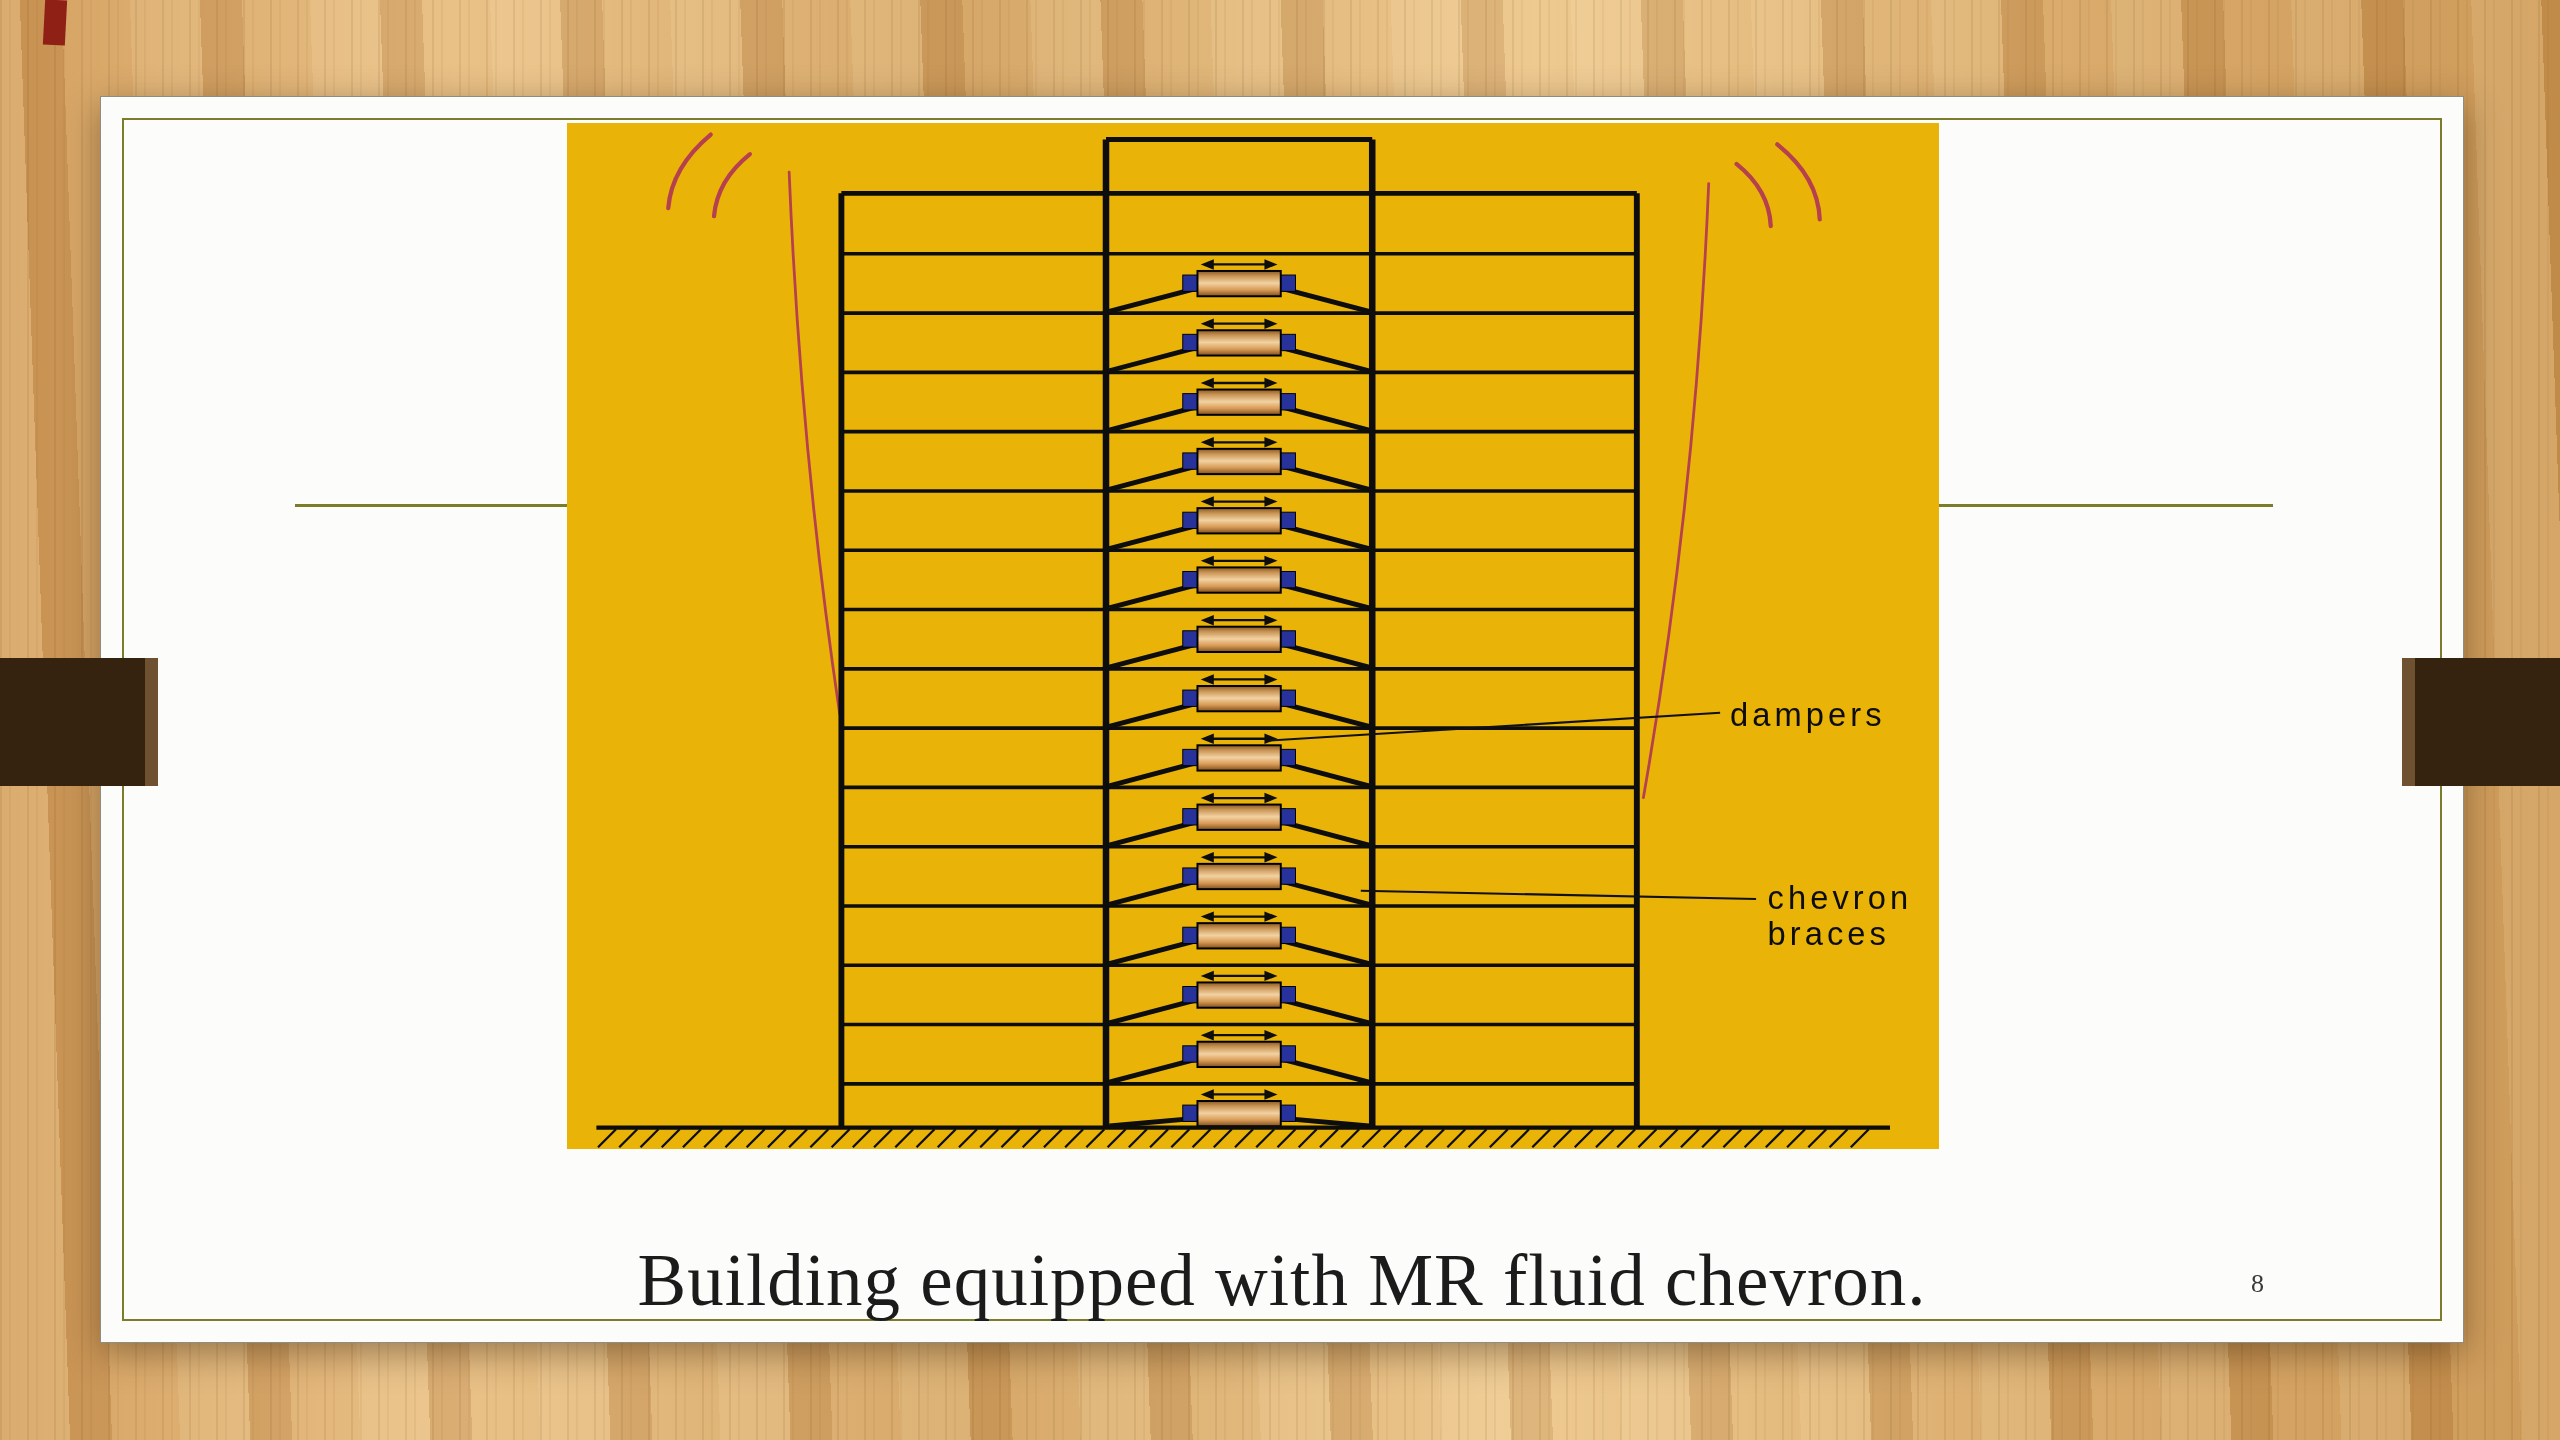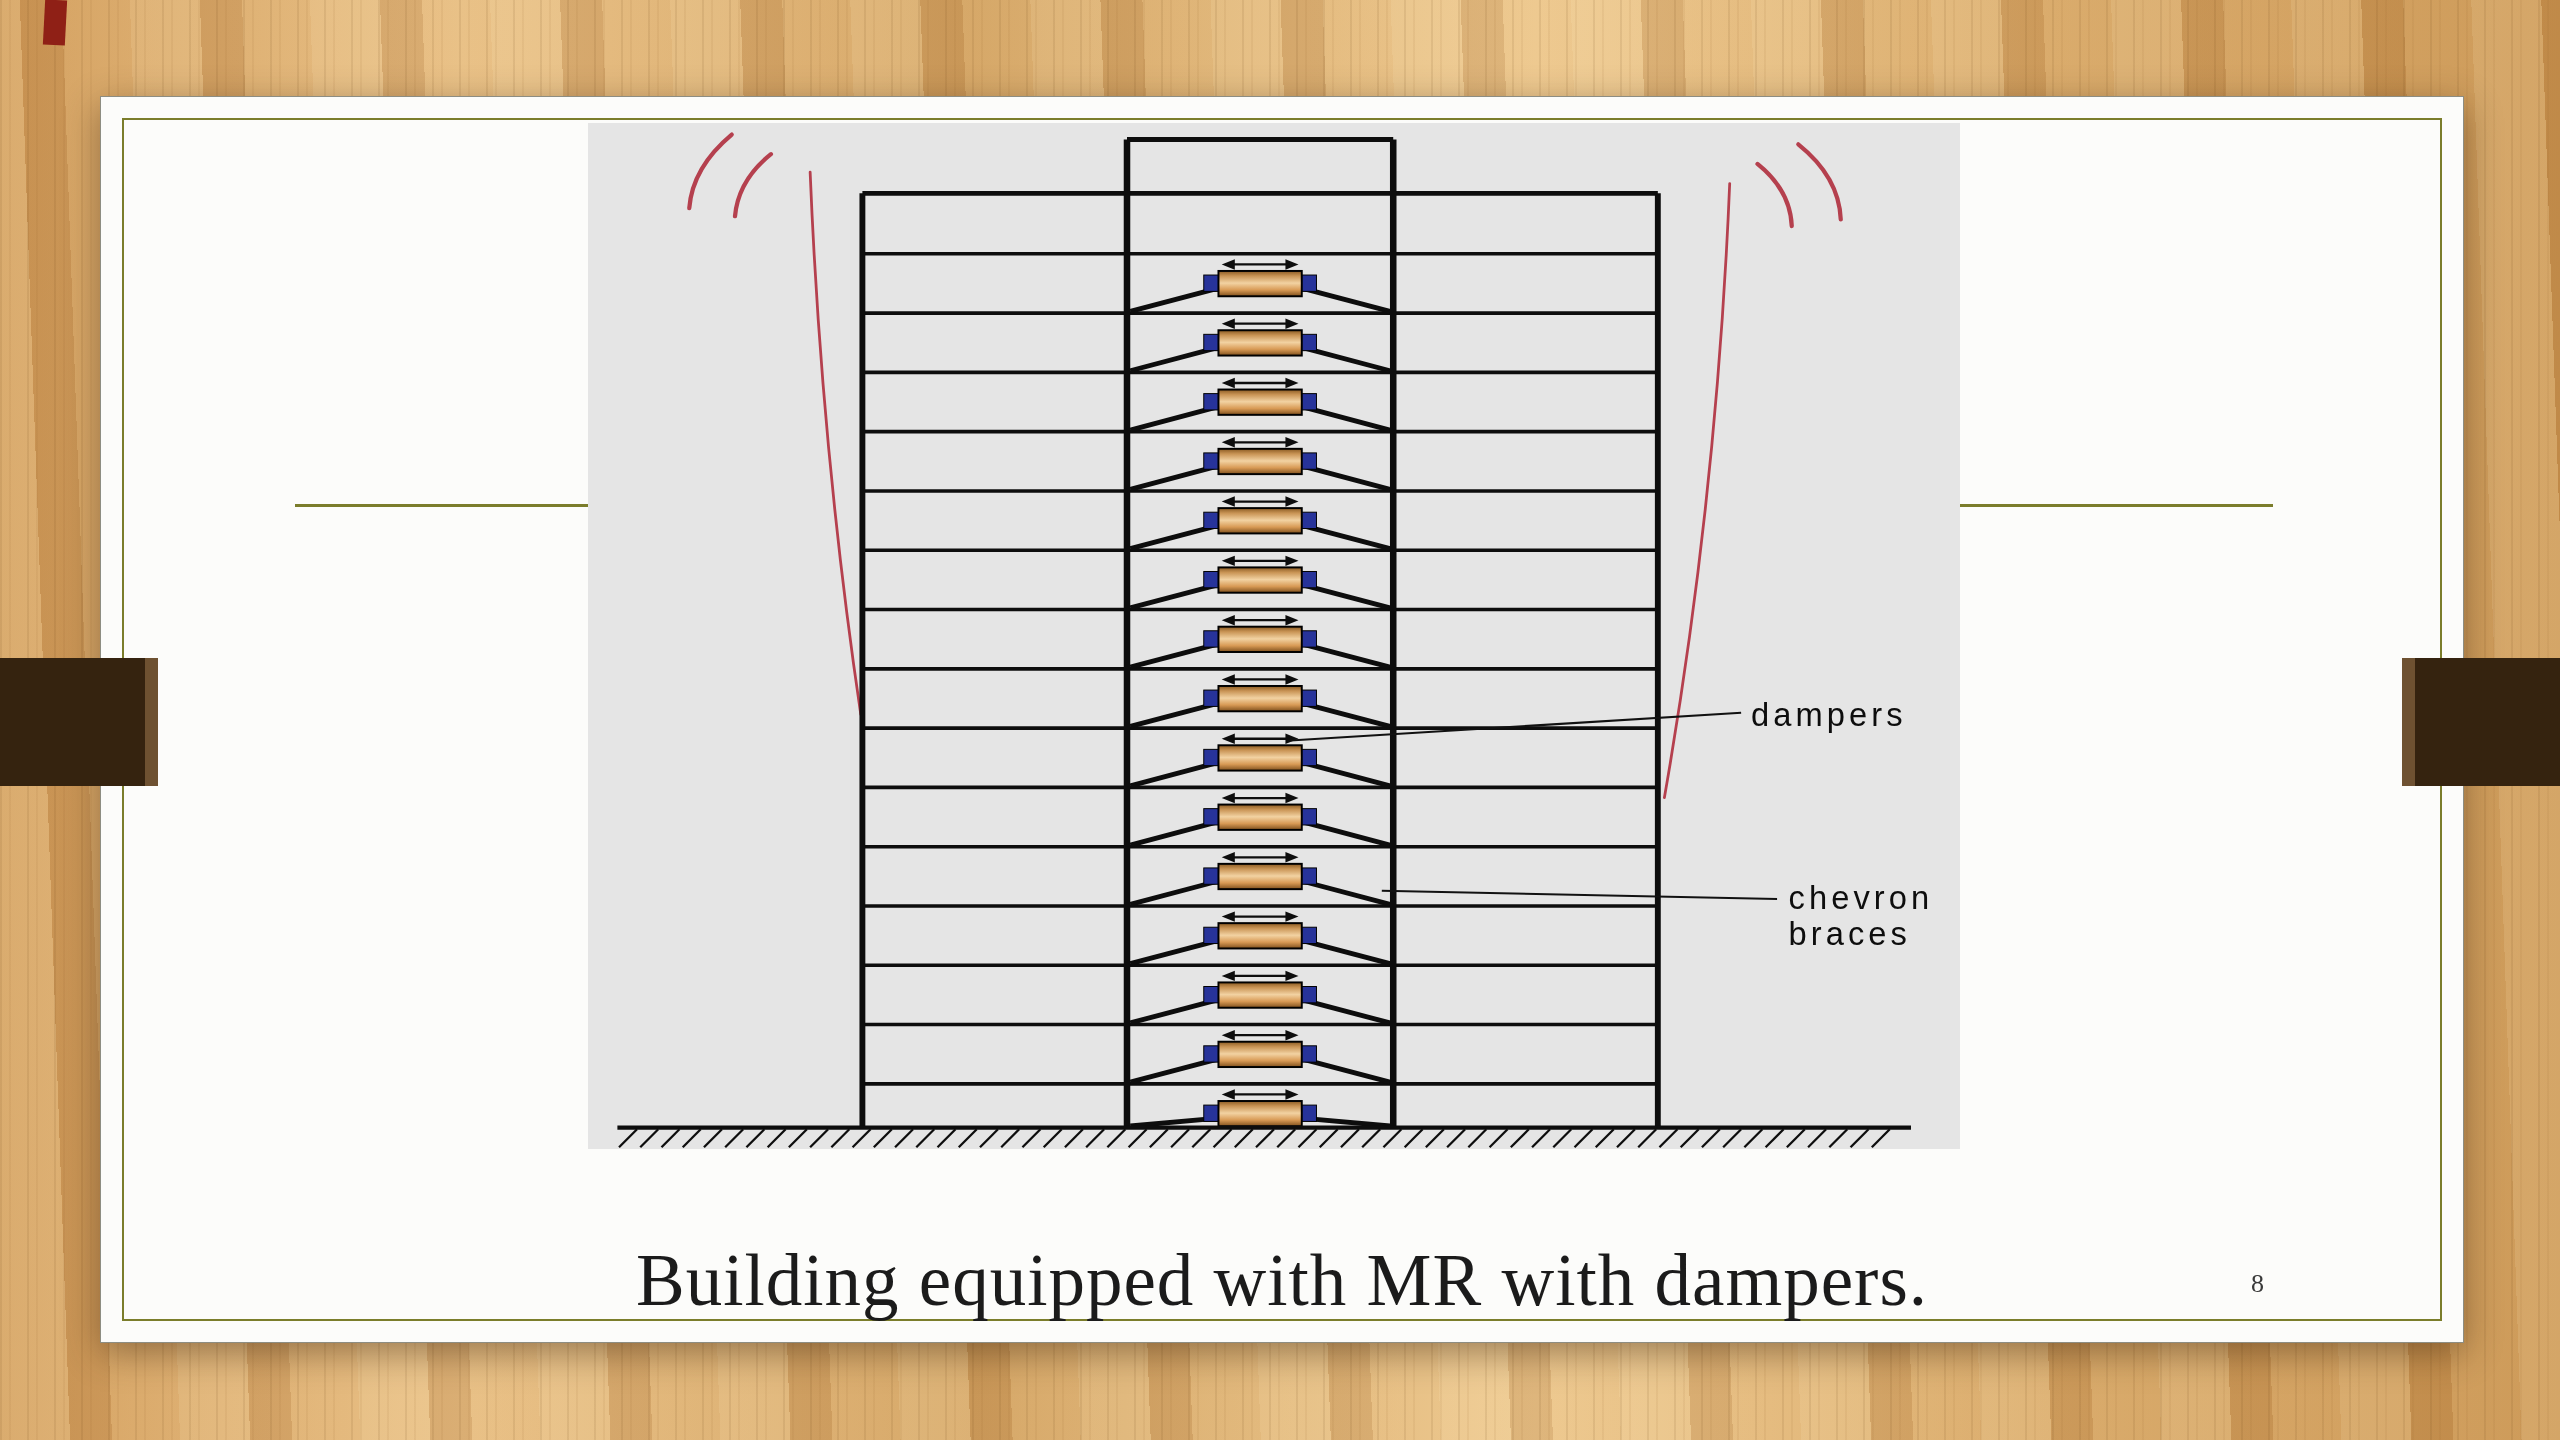--- a/index.html
+++ b/index.html
@@ -9,21 +9,21 @@
     background-color:#d9a96a;
     background-image:
       repeating-linear-gradient(90deg, rgba(101,62,17,0.10) 0px, rgba(101,62,17,0.10) 2px, rgba(0,0,0,0) 2px, rgba(0,0,0,0) 9px, rgba(140,90,35,0.08) 9px, rgba(140,90,35,0.08) 11px, rgba(0,0,0,0) 11px, rgba(0,0,0,0) 27px),
       repeating-linear-gradient(88deg, rgba(255,235,190,0.22) 0px, rgba(255,235,190,0.22) 70px, rgba(150,95,40,0.16) 70px, rgba(150,95,40,0.16) 112px, rgba(255,230,180,0.10) 112px, rgba(255,230,180,0.10) 180px),
       linear-gradient(90deg,#d09a58 0%,#e7bd82 18%,#d2a160 38%,#ecc68c 60%,#d6a564 80%,#c8924f 100%);
   }
   .corner-mark{position:absolute;left:44px;top:0;width:22px;height:45px;background:#8f2016;transform:rotate(3deg);z-index:3;}
   .slide{position:absolute;left:100px;top:96px;width:2362px;height:1245px;background:#fcfcfa;border:1px solid #8d8d82;box-shadow:0 10px 34px rgba(60,35,10,0.45);z-index:1;}
   .inner-border{position:absolute;left:21px;top:21px;right:21px;bottom:21px;border:2px solid #7b7d2b;}
   .accent-line{position:absolute;left:194px;top:407px;width:1978px;height:3px;background:#7b7d2b;}
-  .figure{position:absolute;left:487px;top:26px;width:1372px;height:1026px;background:#e5e5e5;}
+  .figure{position:absolute;left:466px;top:26px;width:1372px;height:1026px;background:#eab308;}
   .figure svg{width:100%;height:100%;display:block;}
   .fig-label{font-family:"Liberation Sans",sans-serif;font-size:20px;letter-spacing:2.5px;fill:#0d0d0d;}
   .caption{position:absolute;left:0;top:1142px;width:100%;text-align:center;font-size:73px;color:#1b1b1b;letter-spacing:1px;}
   .page-number{position:absolute;left:2150px;top:1172px;font-size:26px;color:#3a3a3a;}
   .bar{position:absolute;top:658px;width:158px;height:128px;background:#35230f;z-index:5;}
   .bar-left{left:0;}
   .bar-right{left:2402px;}
   .bar-cap{position:absolute;top:0;bottom:0;width:13px;background:#6e5131;}
   .cap-right{right:0;}
   .cap-left{left:0;}
@@ -259,21 +259,21 @@
           <line x1="797" y1="616" x2="786" y2="627" stroke="#0d0d0d" stroke-width="1.4"></line>
           <line x1="430" y1="378" x2="706" y2="361" stroke="#111" stroke-width="1.3"></line>
           <line x1="486" y1="470" x2="728" y2="475" stroke="#111" stroke-width="1.3"></line>
         </g>
       <text class="fig-label" x="712" y="369">dampers</text>
       <text class="fig-label" x="735" y="481">chevron</text>
       <text class="fig-label" x="735" y="503">braces</text>
     </svg>
   </div>
 
-  <div class="caption">Building equipped with MR with dampers.</div>
+  <div class="caption">Building equipped with MR fluid chevron.</div>
   <div class="page-number">8</div>
 </div>
 
 <div class="bar bar-left">
   <div class="bar-cap cap-right"></div>
 </div>
 <div class="bar bar-right">
   <div class="bar-cap cap-left"></div>
 </div>
 

